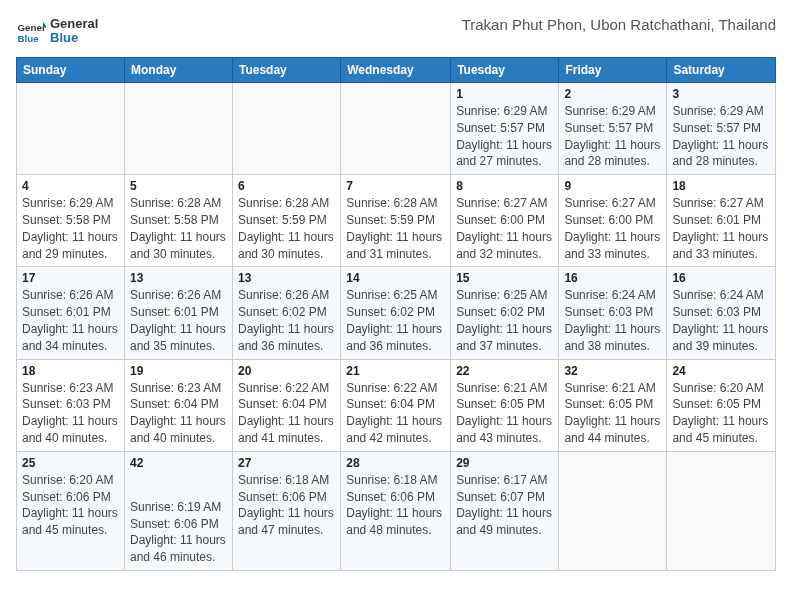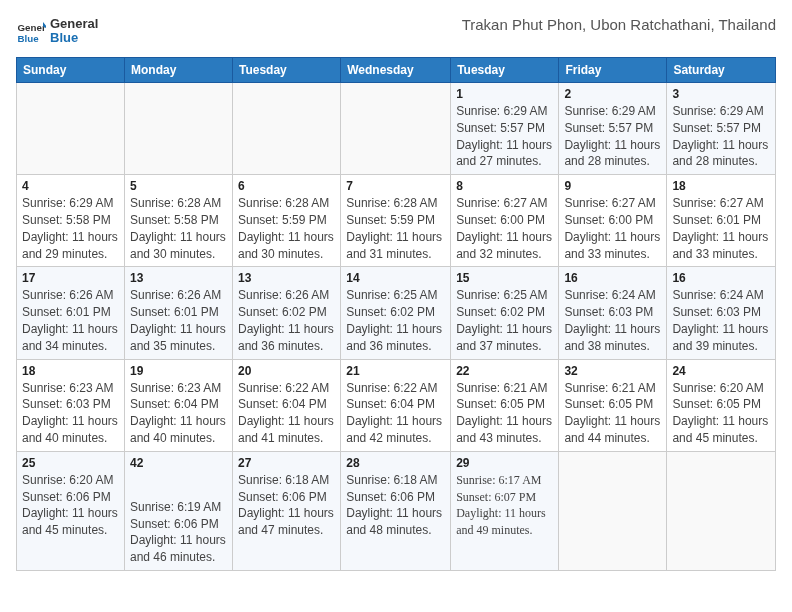--- a/index.html
+++ b/index.html
@@ -321,21 +321,21 @@
         </td>
         <td>
           <div class="day-number">28</div>
           <div class="day-info" style="white-space: pre-line;">Sunrise: 6:18 AM
 Sunset: 6:06 PM
 Daylight: 11 hours
 and 48 minutes.</div>
         </td>
         <td>
           <div class="day-number">29</div>
-          <div class="day-info" style="white-space: pre-line; font-family: Liberation Serif, serif;">Sunrise: 6:17 AM
+          <div class="day-info" style="white-space: pre-line;">Sunrise: 6:17 AM
 Sunset: 6:07 PM
 Daylight: 11 hours
 and 49 minutes.</div>
         </td>
         <td class="empty-cell"></td>
         <td class="empty-cell"></td>
       </tr>
     </tbody>
 </table>
 

